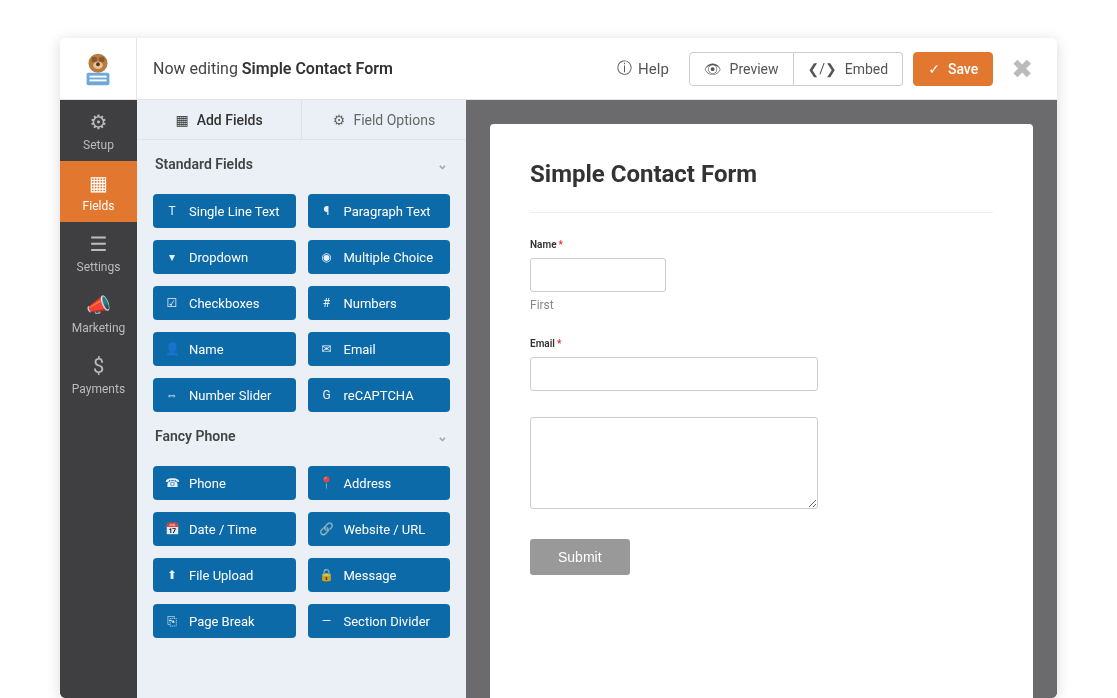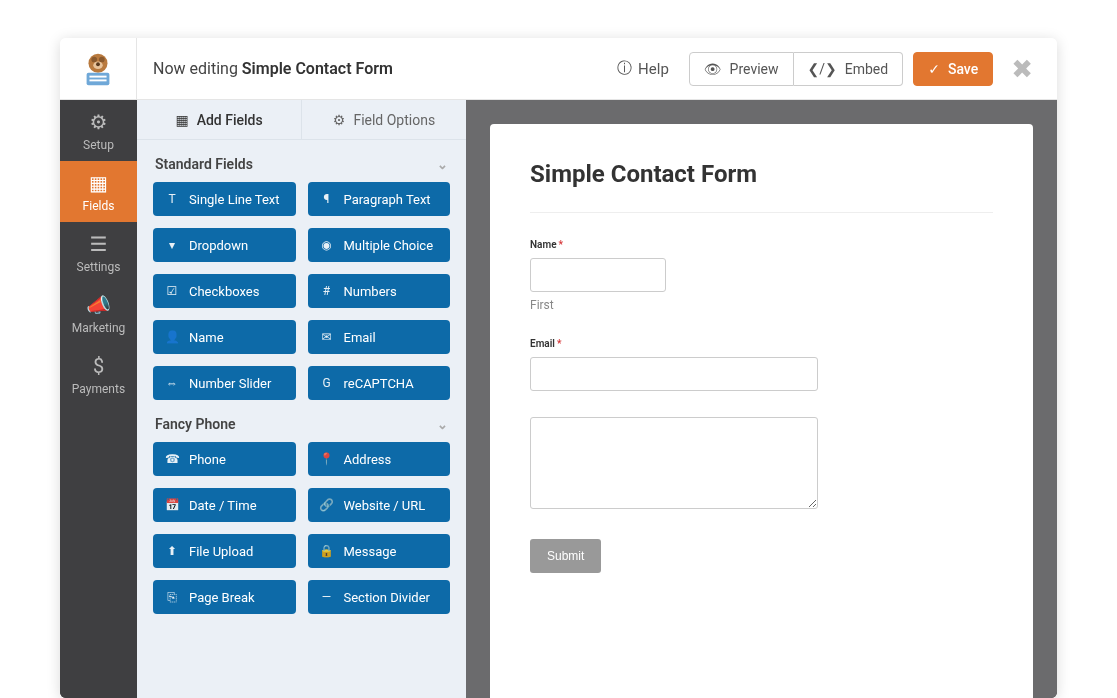--- a/index.html
+++ b/index.html
@@ -31,39 +31,39 @@
   .rail-item.active { background:#e27730; color:#fff;}
   .rail-icon { font-size:20px; }
   
   
   .fields-panel { width:329px; background:#ebf0f6; display:flex; flex-direction:column; overflow:hidden;}
   .panel-tabs { height:40px; display:flex; background:#fff; border-bottom:1px solid #dce3ea;}
   .panel-tab { flex:1; display:flex; align-items:center; justify-content:center; gap:8px; font-size:14px; color:#666; cursor:pointer; border-right:1px solid #dce3ea;}
   .panel-tab:last-child { border-right:none; background:#ebf0f6;}
   .panel-tab.active { background:#ebf0f6; font-weight:500; color:#333;}
   .panel-body { flex:1; overflow-y:auto; padding:0 16px 16px 16px;}
-  .group-header { display:flex; align-items:flex-end; justify-content:space-between; padding:16px 2px 10px 2px; font-size:14px; font-weight:600; color:#444; cursor:pointer;}
+  .group-header { display:flex; align-items:flex-end; justify-content:space-between; padding:16px 2px 22px 2px; font-size:14px; font-weight:600; color:#444; cursor:pointer;}
   .chevron { color:#aaa; font-size:13px;}
   .field-grid { display:grid; grid-template-columns:1fr 1fr; gap:12px;}
   .field-btn { height:34px; background:#0d6aa8; color:#fff; border-radius:4px; display:flex; align-items:center; gap:10px; padding:0 12px; font-size:13px; cursor:pointer; }
   .field-icon { width:14px; text-align:center; opacity:0.9; font-size:12px;}
   
   
   .canvas-wrap { flex:1; background:#6b6b6d; padding:24px 24px 0 24px; overflow:hidden;}
   .canvas { background:#fff; height:100%; border-radius:4px 4px 0 0; padding:36px 40px; overflow-y:auto;}
   .form-title { font-size:24px; font-weight:700; color:#333; padding-bottom:24px; border-bottom:1px solid #eee; margin-bottom:26px;}
   .form-field { margin-bottom:26px; max-width:480px;}
   .form-label { font-size:10px; font-weight:600; color:#333; display:block; margin-bottom:8px;}
   .req { color:#d63638; margin-left:2px;}
   .input { width:100%; height:34px; border:1px solid #ccc; border-radius:3px; padding:0 8px; font-size:14px;}
   .name-row { display:flex; gap:12px;}
   .name-col { flex:0 0 136px;}
   .sublabel { font-size:12px; color:#888; margin-top:6px; display:block;}
   .textarea { width:100%; height:92px; border:1px solid #ccc; border-radius:3px; padding:8px; font-size:14px; resize:vertical;}
-  .submit-btn { background:#999; color:#fff; border:none; border-radius:3px; padding:10px 17px; font-size:12px; font-weight:500; cursor:pointer;}
+  .submit-btn { background:#999; color:#fff; border:none; border-radius:3px; padding:10px 28px; font-size:14px; font-weight:500; cursor:pointer;}
 </style>
 </head>
 <body>
 
 <div class="app-frame">
 <div class="app">
 
   <div class="header">
     <div class="logo-box">
       <svg class="logo" viewBox="0 0 40 40">

